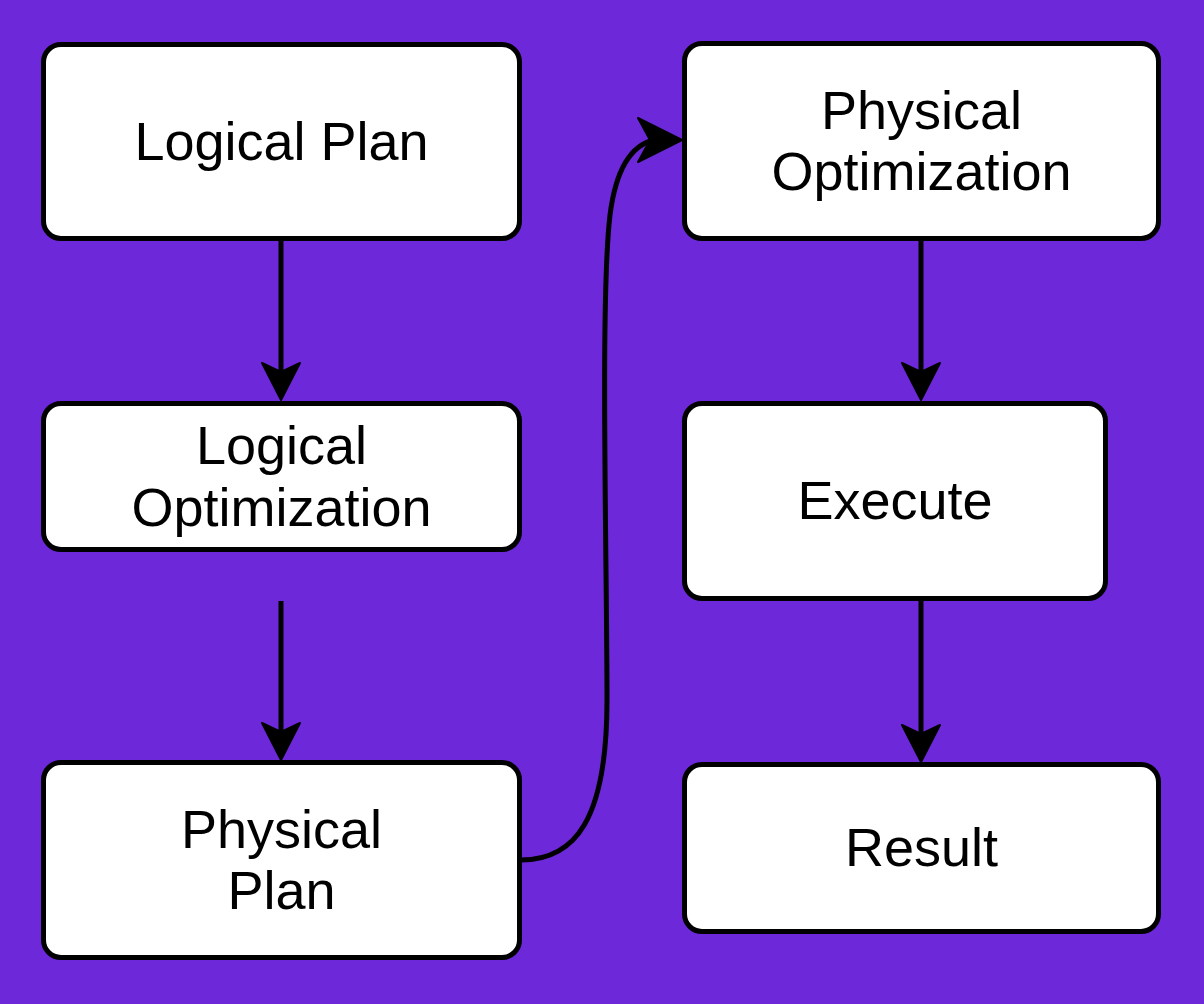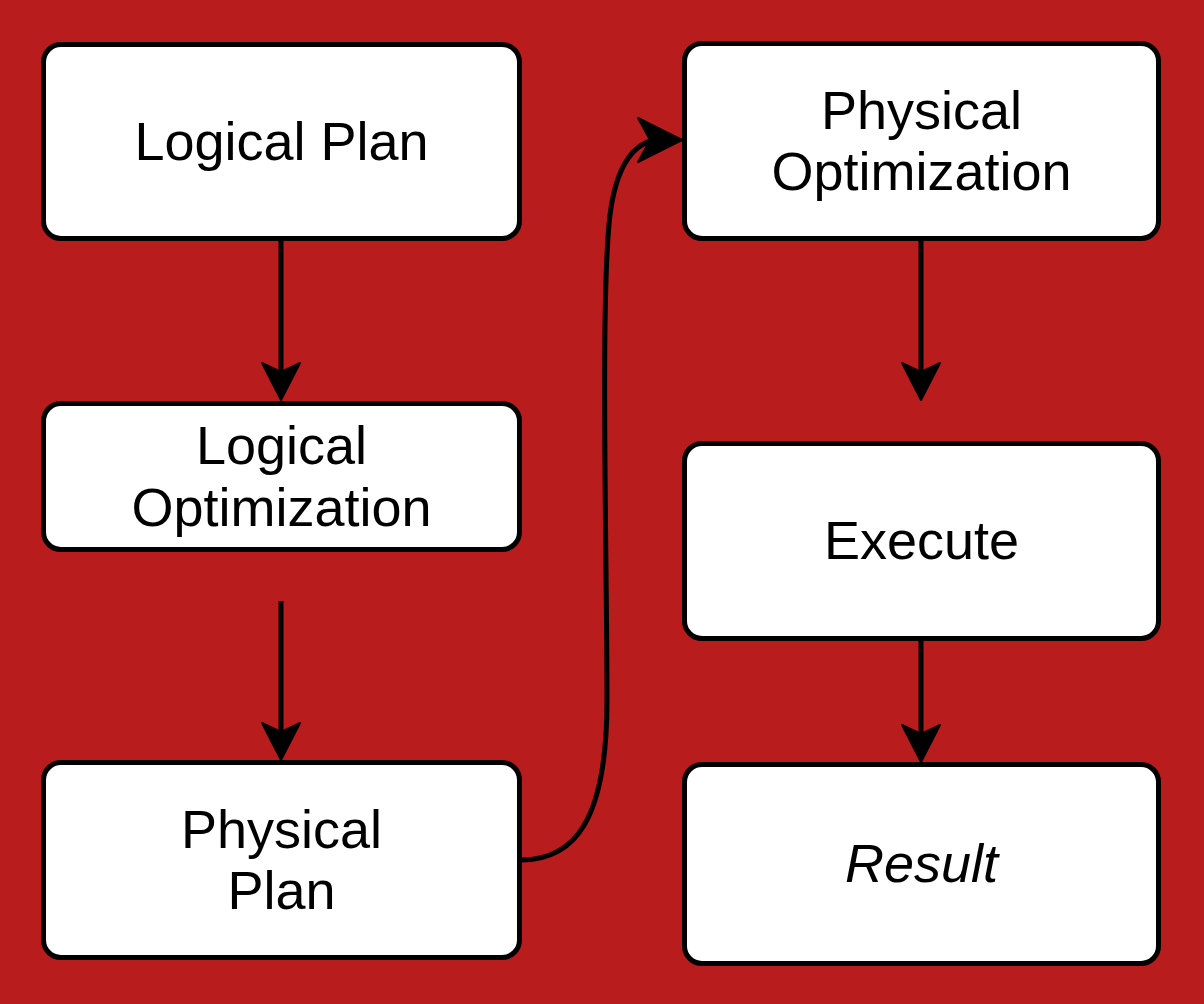--- a/index.html
+++ b/index.html
@@ -11,21 +11,21 @@
   body {
     width: 1204px;
     height: 1004px;
     overflow: hidden;
     font-family: "Liberation Sans", "DejaVu Sans", sans-serif;
   }
   #diagram-root {
     position: relative;
     width: 1204px;
     height: 1004px;
-    background: #b91c1c;
+    background: #6d28d9;
   }
   #diagram-svg {
     position: absolute;
     top: 0;
     left: 0;
     width: 1204px;
     height: 1004px;
     display: block;
   }
   .node-box {
@@ -99,21 +99,21 @@
   <div class="node-box" style="left:41px; top:760px; width:481px; height:200px;">
     <span class="node-label">Physical
 Plan</span>
   </div>
 
   <div class="node-box" style="left:682px; top:41px; width:479px; height:200px;">
     <span class="node-label">Physical
 Optimization</span>
   </div>
 
-  <div class="node-box" style="left:682px; top:401px; width:479px; height:200px;margin-top:40px;">
+  <div class="node-box" style="left:682px; top:401px; width:426px; height:200px;">
     <span class="node-label">Execute</span>
   </div>
 
-  <div class="node-box" style="left:682px; top:762px; width:479px; height:204px;font-style:italic;">
+  <div class="node-box" style="left:682px; top:762px; width:479px; height:172px;">
     <span class="node-label">Result</span>
   </div>
 
 </div>
 
 </body></html>

